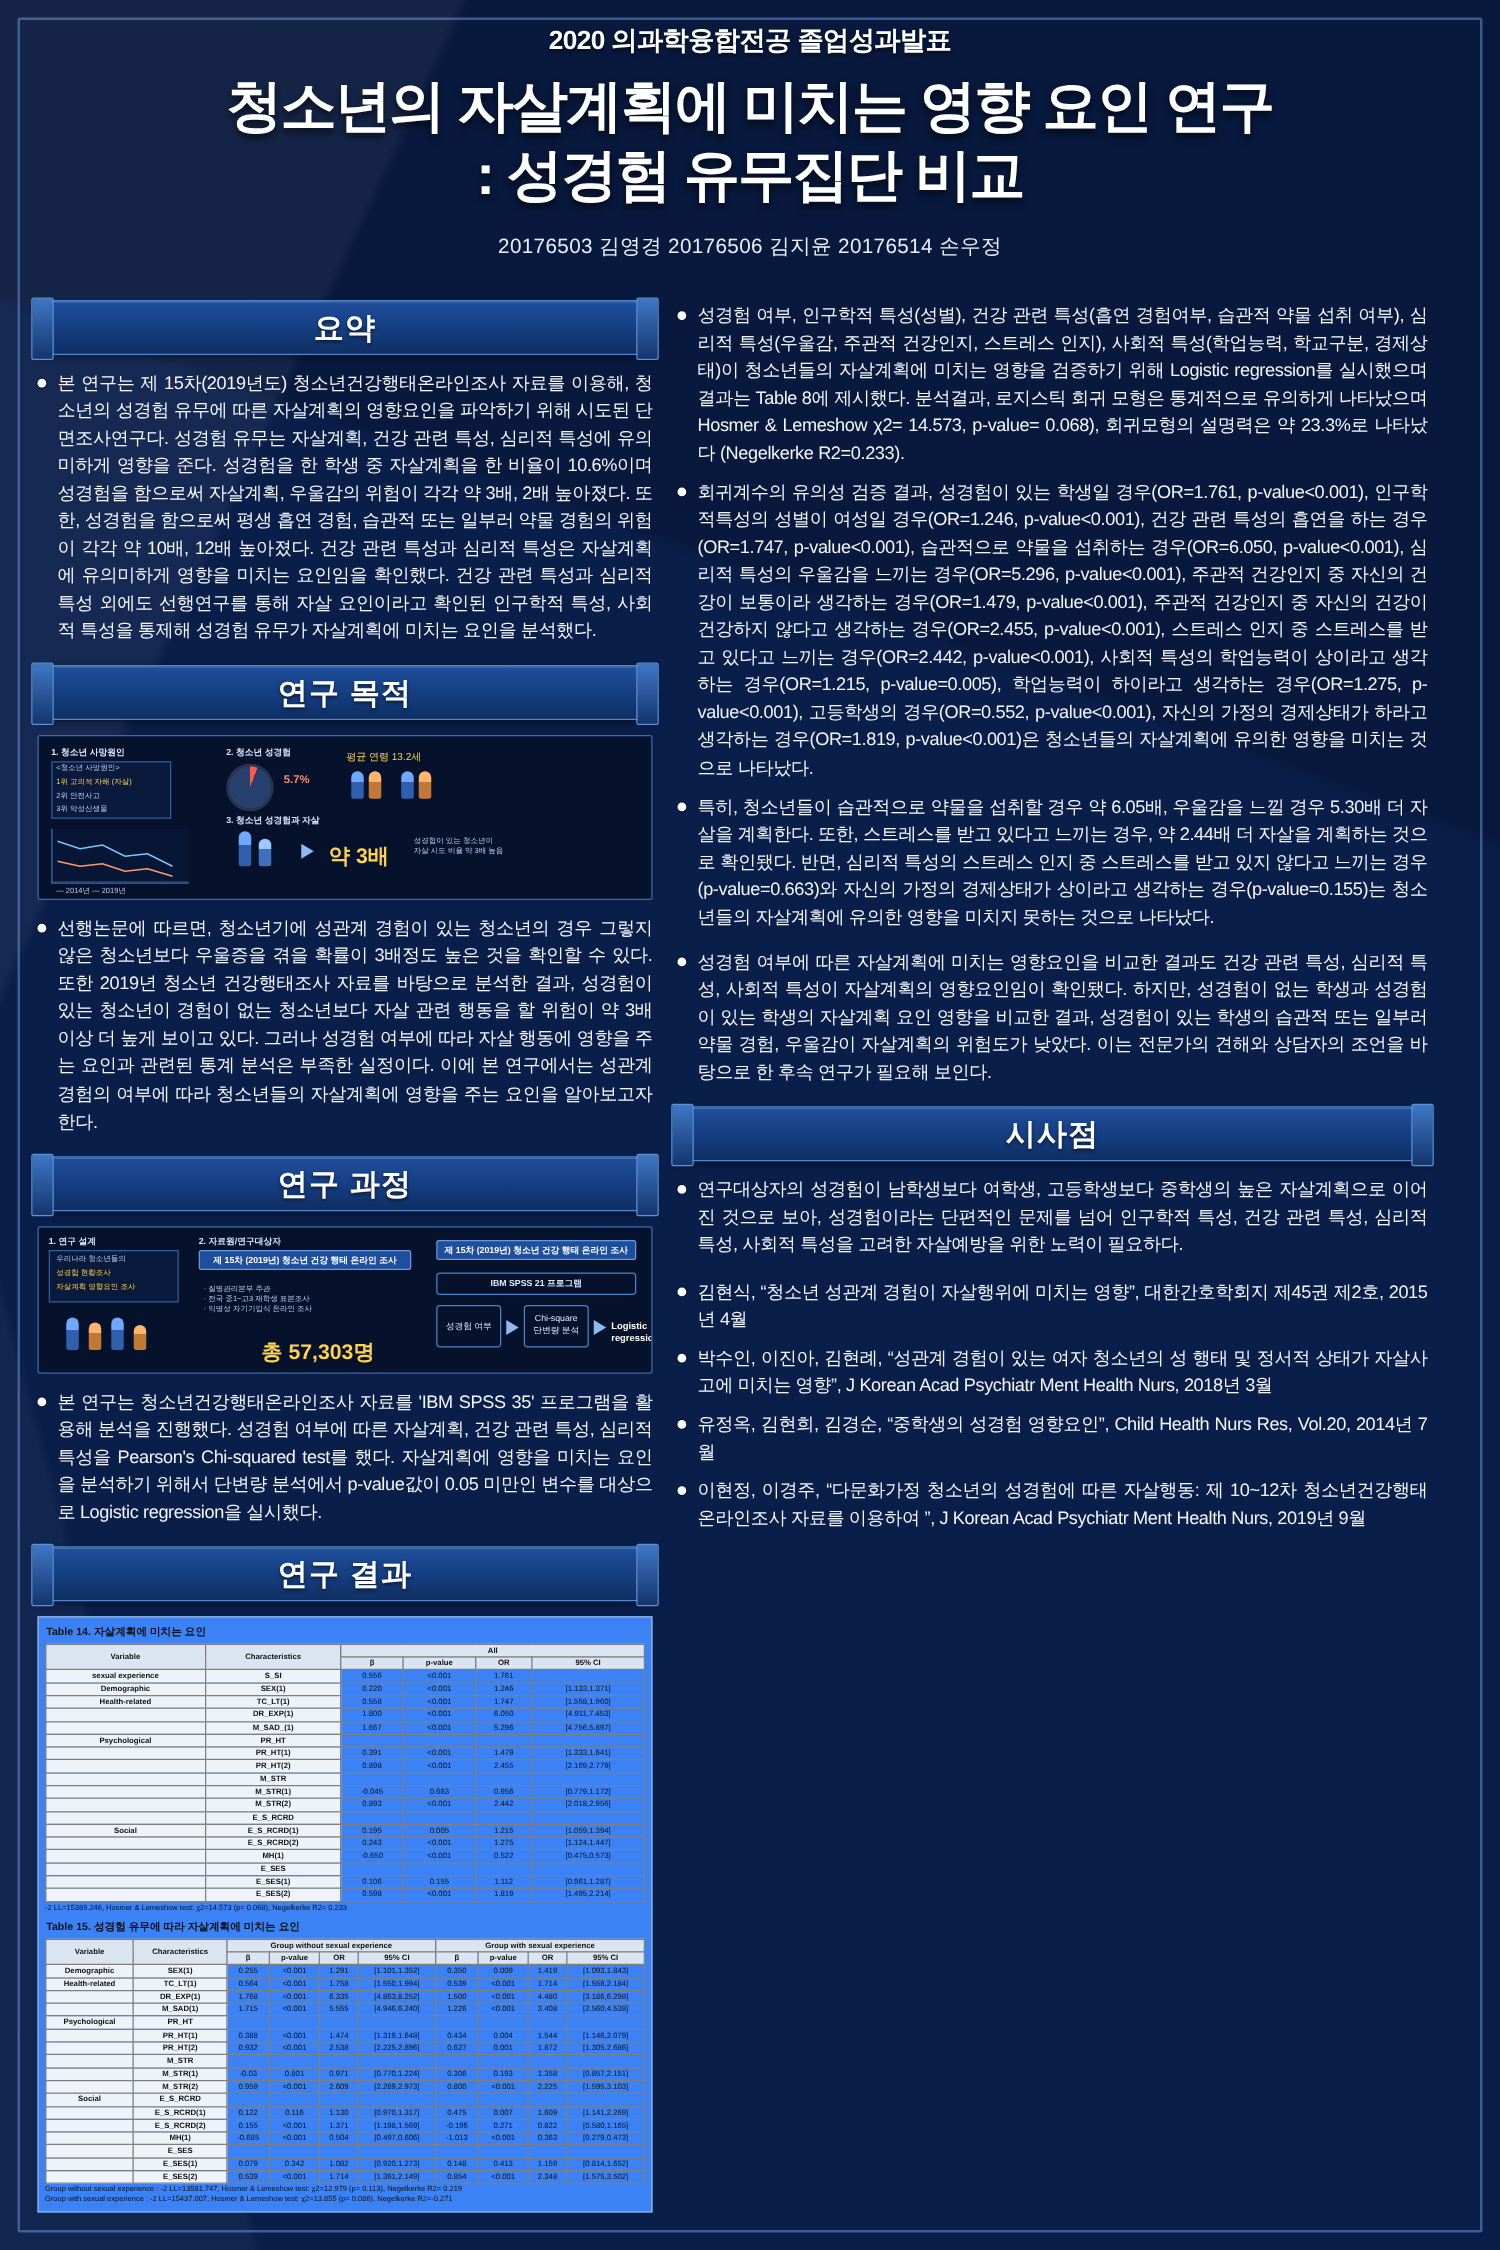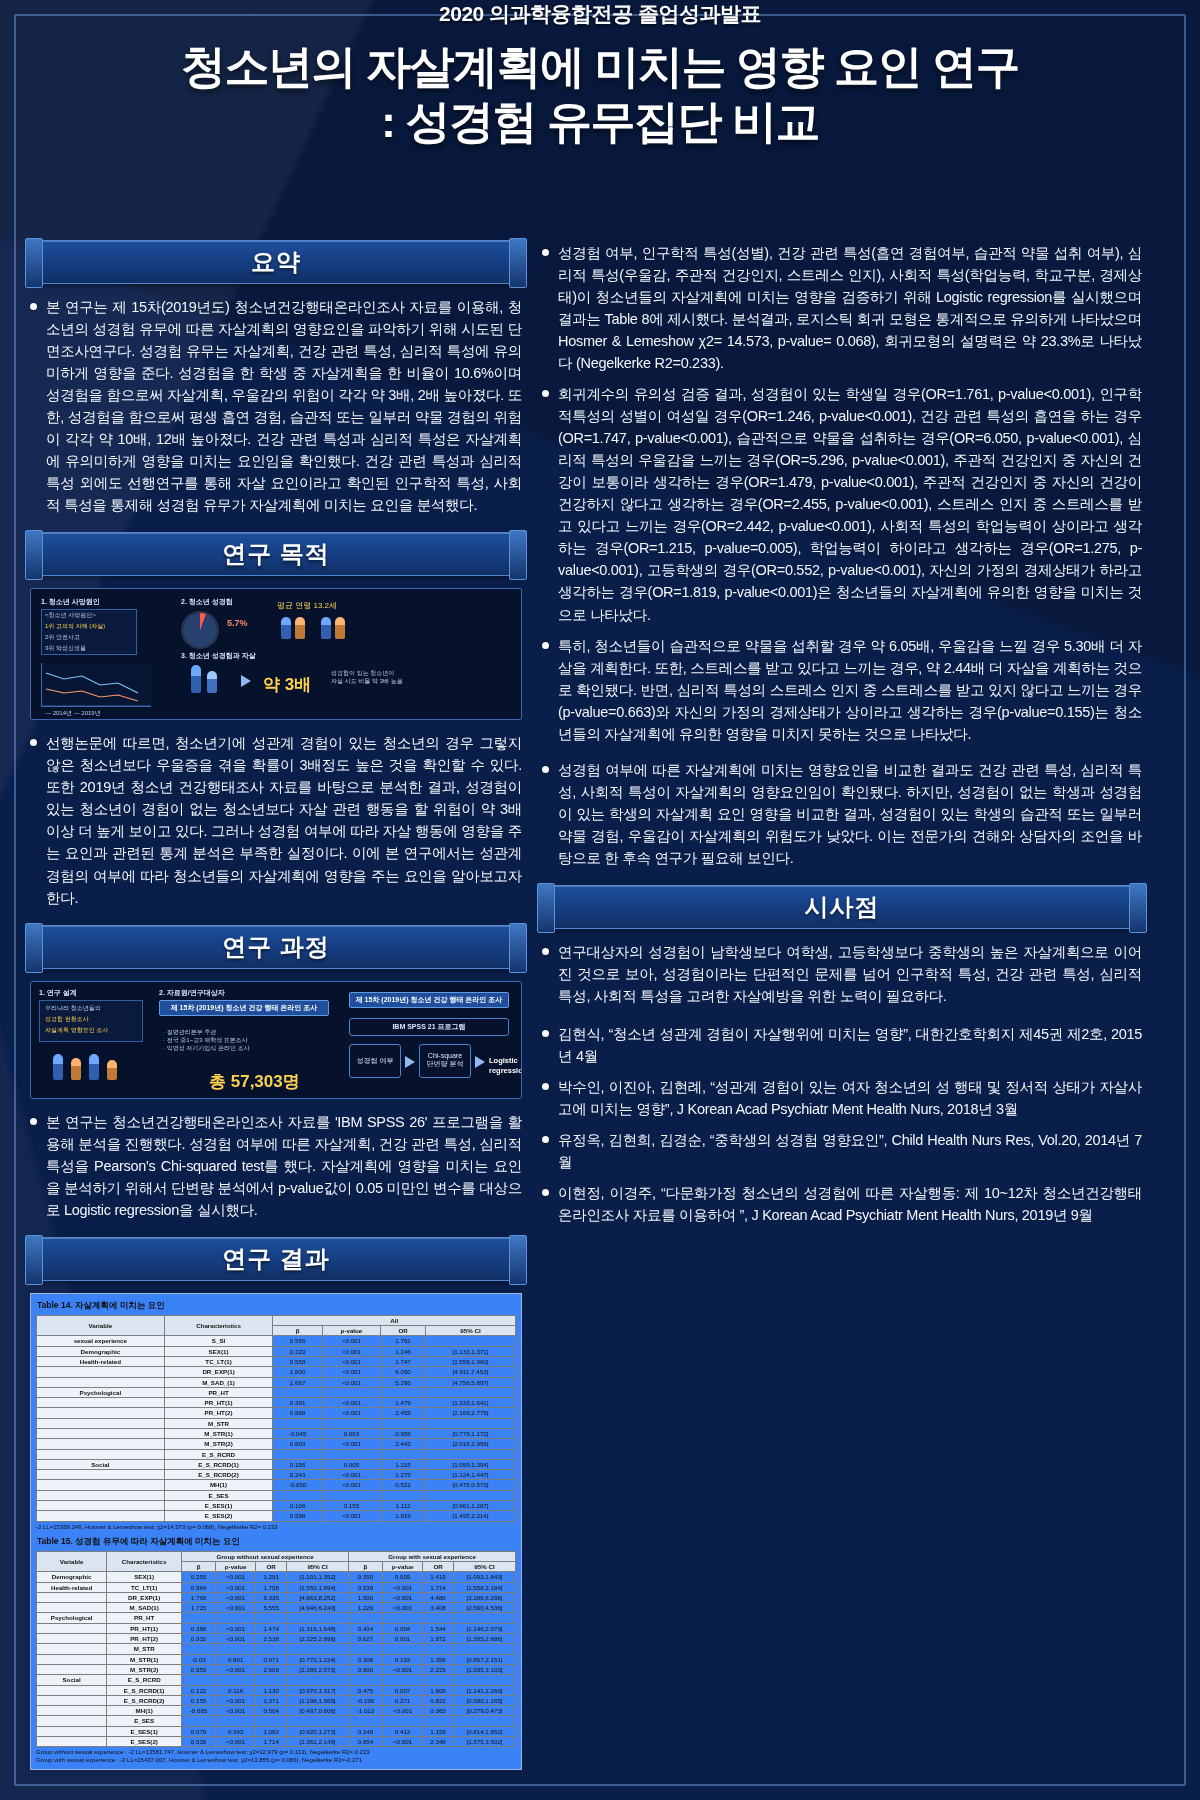--- a/index.html
+++ b/index.html
@@ -27,21 +27,21 @@
       linear-gradient(200deg, rgba(0,0,0,0.18) 0 30%, rgba(0,0,0,0) 30.5% 100%);
     pointer-events:none;
   }
   .inner-border{
     position:absolute; left:14px; top:14px; right:14px; bottom:14px;
     border:2px solid rgba(120,170,240,0.45);
     border-radius:2px;
     pointer-events:none;
   }
   
-  .header { position:absolute; left:0; right:0; top:0; text-align:center; color:#fff; }
+  .header { position:absolute; left:0; right:0; top:18px; text-align:center; color:#fff; }
   .kicker { font-size:21px; font-weight:bold; letter-spacing:-0.5px; color:#ffffff; text-shadow:0 2px 3px rgba(0,0,0,.6); }
   .title {
     margin-top:12px;
     font-size:45px; font-weight:bold; line-height:1.22;
     letter-spacing:-1.5px;
     text-shadow:0 3px 6px rgba(0,0,0,.65);
   }
   .authors { margin-top:18px; font-size:16.5px; color:#e9f0fb; letter-spacing:0.3px; }
   
   .cols { position:absolute; left:30px; right:30px; top:240px; display:flex; gap:30px; }
@@ -171,20 +171,21 @@
 
 <div class="poster"></div>
 <div class="inner-border"></div>
 
 <div class="header">
   <div class="kicker">2020 의과학융합전공 졸업성과발표</div>
   <div class="title">
     <div>청소년의 자살계획에 미치는 영향 요인 연구</div>
     <div>: 성경험 유무집단 비교</div>
   </div>
+  <div class="authors">20176503 김영경  20176506 김지윤  20176514 손우정</div>
 </div>
 
 <div class="cols">
 
   <div class="col left">
 
     <div class="panel">
       <div class="banner">
         <span>요약</span>
       </div>
@@ -269,21 +270,21 @@
         <div class="proc-card" style="left:318px; top:62px; width:52px; height:34px; display:flex; align-items:center; justify-content:center;">성경험 여부</div>
         <div class="arrow-right" style="left:374px; top:74px;"></div>
         <div class="proc-card" style="left:388px; top:62px; width:52px; height:34px; white-space:pre-line; display:flex; align-items:center; justify-content:center; text-align:center;">Chi-square
 단변량 분석</div>
         <div class="arrow-right" style="left:444px; top:74px;"></div>
         <div class="mini-txt" style="left:458px; top:74px; font-size:7.5px; color:#ffffff; font-weight:bold;">Logistic regression</div>
       </div>
 
       <div class="body-card">
         <ul class="bul">
-          <li>본 연구는 청소년건강행태온라인조사 자료를 'IBM SPSS 26' 프로그램을 활용해 분석을 진행했다. 성경험 여부에 따른 자살계획, 건강 관련 특성, 심리적 특성을 Pearson's Chi-squared test를 했다. 자살계획에 영향을 미치는 요인을 분석하기 위해서 단변량 분석에서 p-value값이 0.05 미만인 변수를 대상으로 Logistic regression을 실시했다.</li>
+          <li>본 연구는 청소년건강행태온라인조사 자료를 'IBM SPSS 35' 프로그램을 활용해 분석을 진행했다. 성경험 여부에 따른 자살계획, 건강 관련 특성, 심리적 특성을 Pearson's Chi-squared test를 했다. 자살계획에 영향을 미치는 요인을 분석하기 위해서 단변량 분석에서 p-value값이 0.05 미만인 변수를 대상으로 Logistic regression을 실시했다.</li>
         </ul>
       </div>
     </div>
 
     <div class="panel">
       <div class="banner">
         <span>연구 결과</span>
       </div>
 
       <div class="tbl-wrap">

